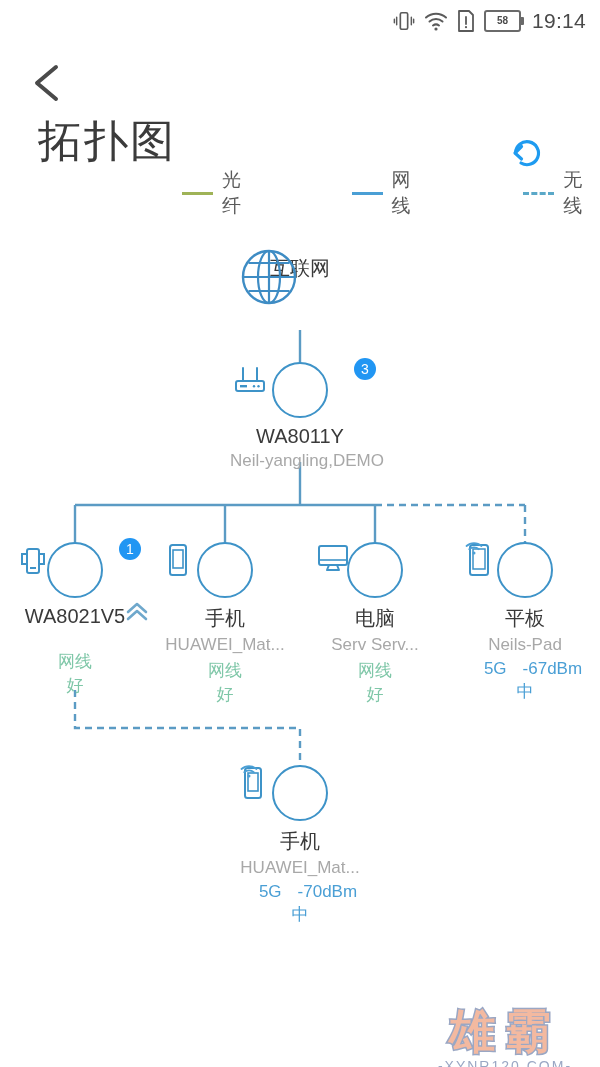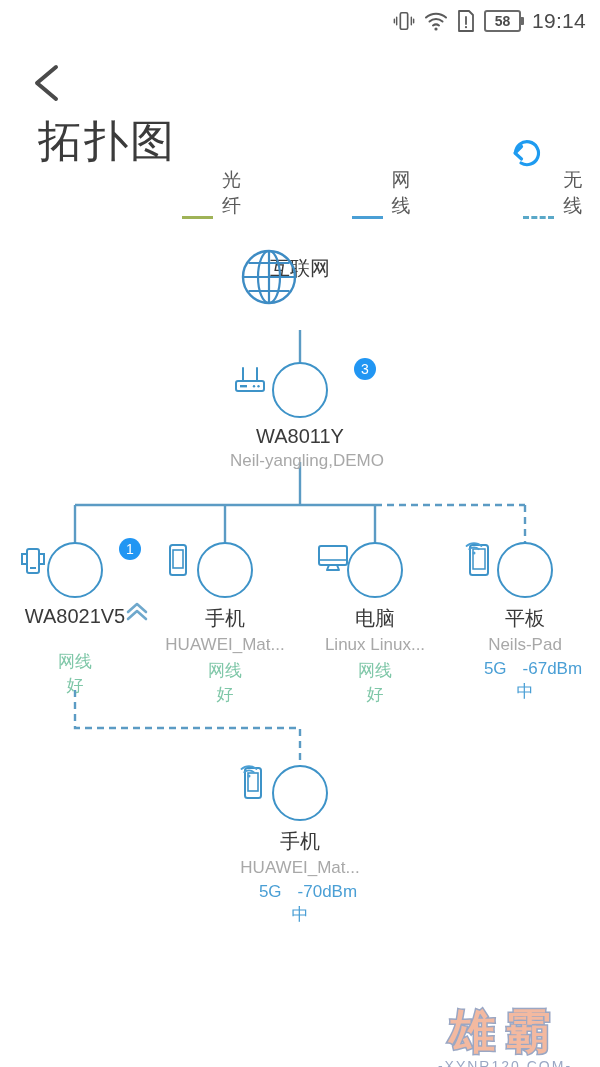--- a/index.html
+++ b/index.html
@@ -15,35 +15,35 @@
     display:flex;align-items:center;justify-content:flex-end;
     padding-right:14px;box-sizing:border-box;color:#5a5a5a;
   }
   .sb-icon{margin-left:9px;display:flex;align-items:center;}
   .sb-time{margin-left:11px;font-size:21px;color:#4a4a4a;letter-spacing:.3px;text-align:center;}
   .batt{
     position:relative;width:33px;height:18px;border:2px solid #6a6a6a;border-radius:3px;
     display:flex;align-items:center;justify-content:center;
   }
   .batt:after{content:"";position:absolute;right:-5px;top:5px;width:3px;height:8px;background:#6a6a6a;border-radius:0 1px 1px 0;}
-  .batt-txt{font-size:14px;color:#4a4a4a;font-weight:bold;line-height:1;}
+  .batt-txt{font-size:10px;color:#4a4a4a;font-weight:bold;line-height:1;}
   
   .back-btn{position:absolute;left:22px;top:57px;width:52px;height:52px;cursor:pointer;}
   .title{
     position:absolute;left:38px;top:112px;
     font-size:44px;color:#3b3b3b;letter-spacing:2px;
     font-family:"DejaVu Sans","Liberation Sans",sans-serif;
   }
   .refresh-btn{position:absolute;left:508px;top:134px;width:38px;height:38px;cursor:pointer;}
   
   .legend{
     position:absolute;top:180px;left:0;width:600px;height:26px;
     display:flex;align-items:center;
   }
-  .legend-item{display:flex;align-items:flex-end;}
+  .legend-item{display:flex;align-items:center;}
   .lg1{margin-left:182px;}
   .lg2{margin-left:93px;}
   .lg3{margin-left:95px;}
   .legend-line{width:32px;height:0;border-top:3px solid #9fb357;margin-right:9px;}
   .legend-line.eth{border-top-color:#4a9fd5;}
   .legend-line.wl{border-top:3px dashed #5aa8c8;}
   .legend-label{font-size:19px;color:#5a5a5a;}
   
   .topo{position:absolute;left:0;top:0;width:600px;height:1067px;}
   .topo svg{position:absolute;left:0;top:0;}
@@ -231,21 +231,21 @@
     <div class="node-icon">
       <div class="circle-icon">
         <svg width="36" height="32" viewBox="0 0 36 32">
           <rect x="4" y="4" width="28" height="19" rx="2" fill="none" stroke="#3e93c8" stroke-width="2"></rect>
           <line x1="4" y1="18" x2="32" y2="18" stroke="#3e93c8" stroke-width="1.6"></line>
           <path d="M14 23 L12 28 H24 L22 23" fill="none" stroke="#3e93c8" stroke-width="2" stroke-linejoin="round"></path>
         </svg>
       </div>
     </div>
     <div class="node-name">电脑</div>
-    <div class="node-sub">Linux Linux...</div>
+    <div class="node-sub">Serv Serv...</div>
     <div class="node-stat">网线</div>
     <div class="node-stat2">好</div>
   </div>
 
   <div class="node" style="left:465px;top:542px;width:120px;">
     <div class="node-icon">
       <div class="circle-icon">
         <svg width="28" height="36" viewBox="0 0 28 36">
           <rect x="5" y="3" width="18" height="30" rx="2.5" fill="none" stroke="#3e93c8" stroke-width="2"></rect>
           <rect x="8" y="7" width="12" height="20" fill="none" stroke="#3e93c8" stroke-width="1.5"></rect>

